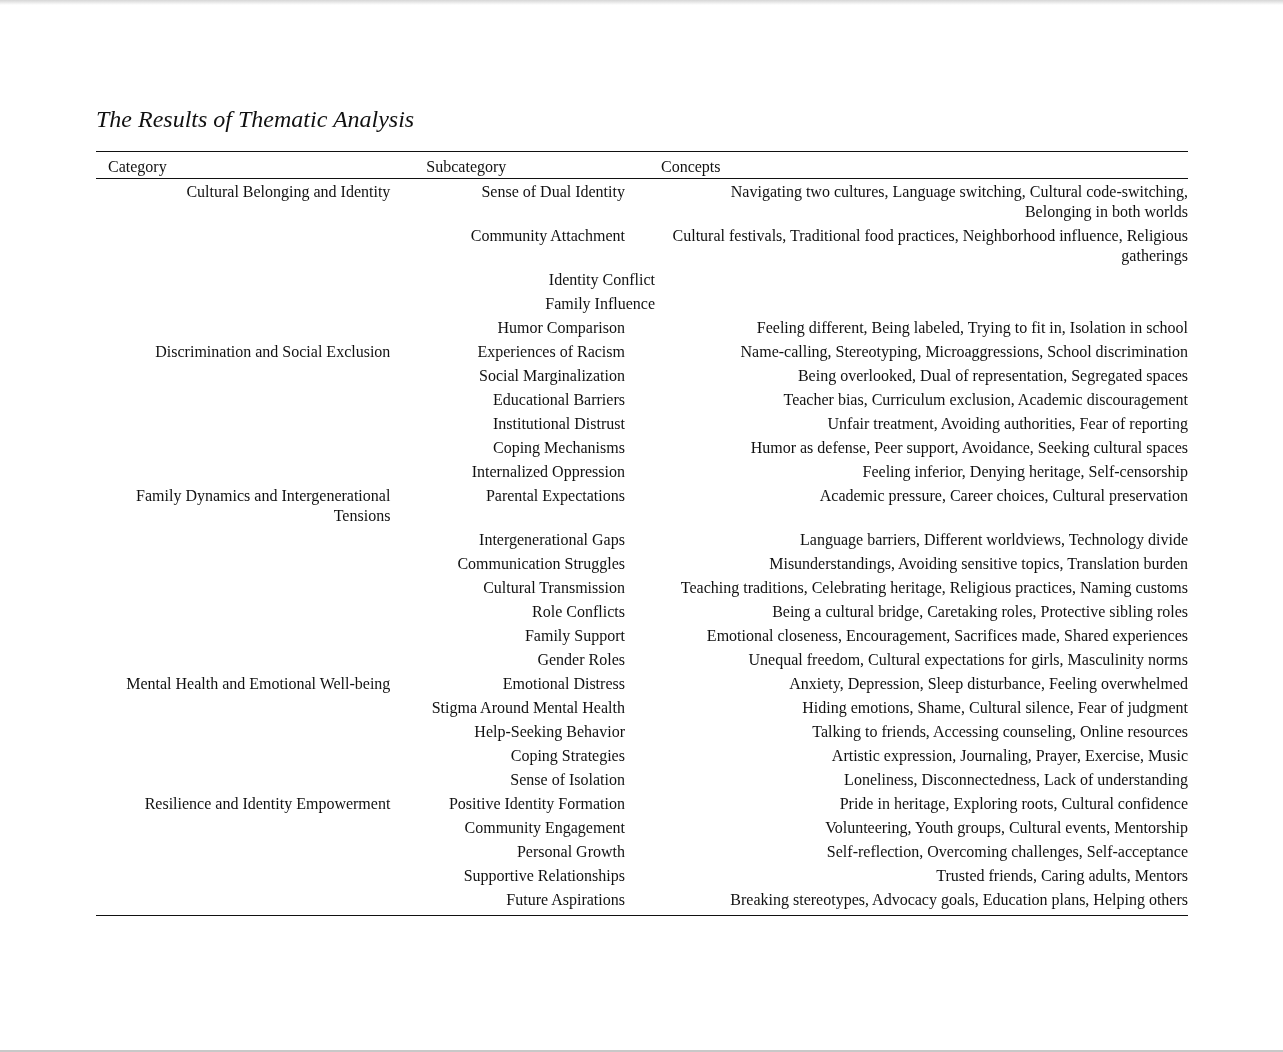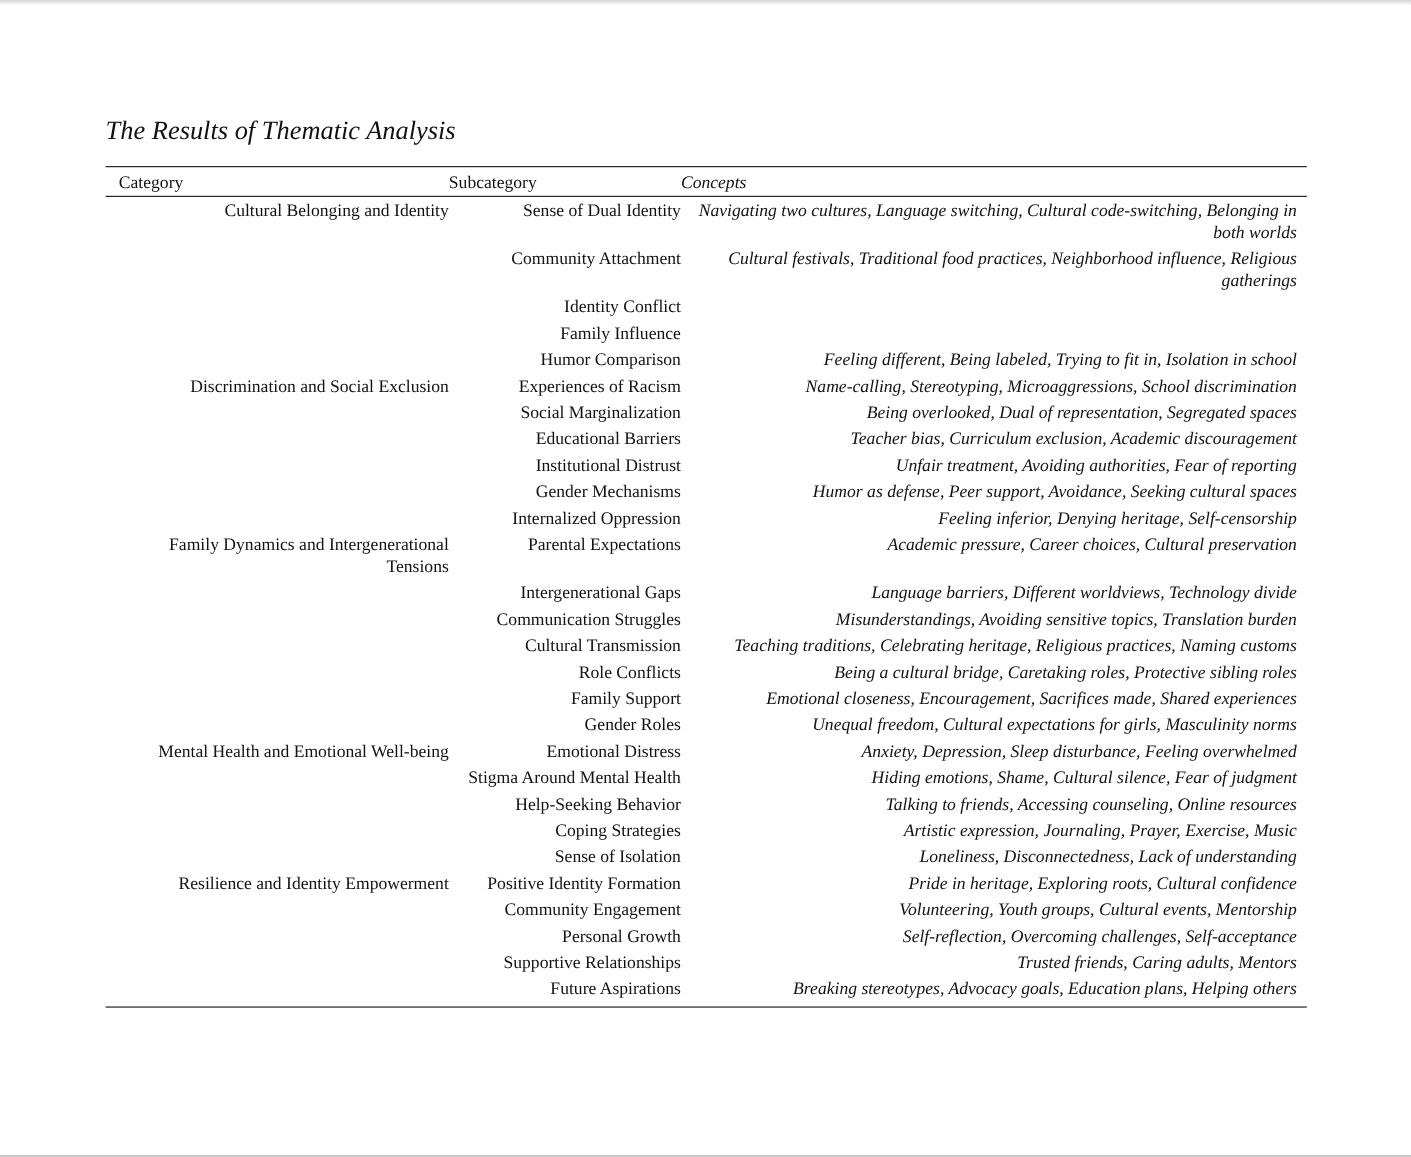--- a/index.html
+++ b/index.html
@@ -6,27 +6,27 @@
   body {
     width: 1283px; height: 1052px; background: #ffffff; position: relative; overflow: hidden;
     font-family: "Liberation Serif", "DejaVu Serif", serif; color: #111;
   }
   .top-shadow { position: absolute; left: 0; top: 0; width: 1283px; height: 5px;
     background: linear-gradient(#d6d6d6, #ffffff); }
   .bottom-edge { position: absolute; left: 0; top: 1050px; width: 1283px; height: 2px; background: #c8c8c8; }
   .caption { position: absolute; left: 96px; top: 106px; font-style: italic; font-size: 24px; }
   .table { position: absolute; left: 96px; top: 151px; width: 1092px;
     border-top: 1.5px solid #111; border-bottom: 1.5px solid #111; }
-  .row { display: flex; font-size: 16px; line-height: 20px; }
+  .row { display: flex; font-size: 16px; line-height: 20px; gap: 36px; }
   .header-row { border-bottom: 1.5px solid #111; padding-top: 5px; padding-bottom: 1px; }
   .body-rows { padding-top: 3px; padding-bottom: 1px; text-align: right; }
   .body-rows .row { padding-bottom: 4px; }
   .c1 { width: 312px; padding-left: 12px; box-sizing: border-box; }
   .c2 { width: 211px; box-sizing: border-box; }
-  .c3 { width: 560px; box-sizing: border-box; font-style: italic; }
+  .c3 { width: 560px; box-sizing: border-box; }
 </style>
 </head>
 <body>
 
 <div class="top-shadow"></div>
 
 <div class="caption">The Results of Thematic Analysis</div>
 
 <div class="table">
   <div class="row header-row">
@@ -73,21 +73,21 @@
         <div class="c2">Educational Barriers</div>
         <div class="c3">Teacher bias, Curriculum exclusion, Academic discouragement</div>
       </div>
       <div class="row">
         <div class="c1"></div>
         <div class="c2">Institutional Distrust</div>
         <div class="c3">Unfair treatment, Avoiding authorities, Fear of reporting</div>
       </div>
       <div class="row">
         <div class="c1"></div>
-        <div class="c2">Gender Mechanisms</div>
+        <div class="c2">Coping Mechanisms</div>
         <div class="c3">Humor as defense, Peer support, Avoidance, Seeking cultural spaces</div>
       </div>
       <div class="row">
         <div class="c1"></div>
         <div class="c2">Internalized Oppression</div>
         <div class="c3">Feeling inferior, Denying heritage, Self-censorship</div>
       </div>
       <div class="row">
         <div class="c1">Family Dynamics and Intergenerational Tensions</div>
         <div class="c2">Parental Expectations</div>

